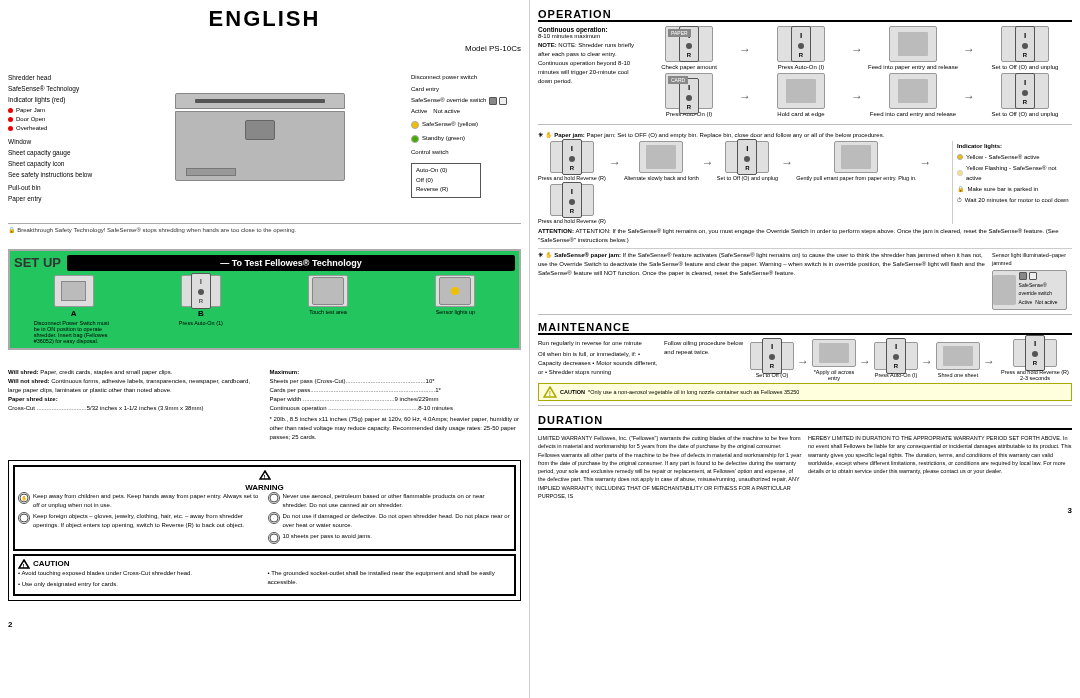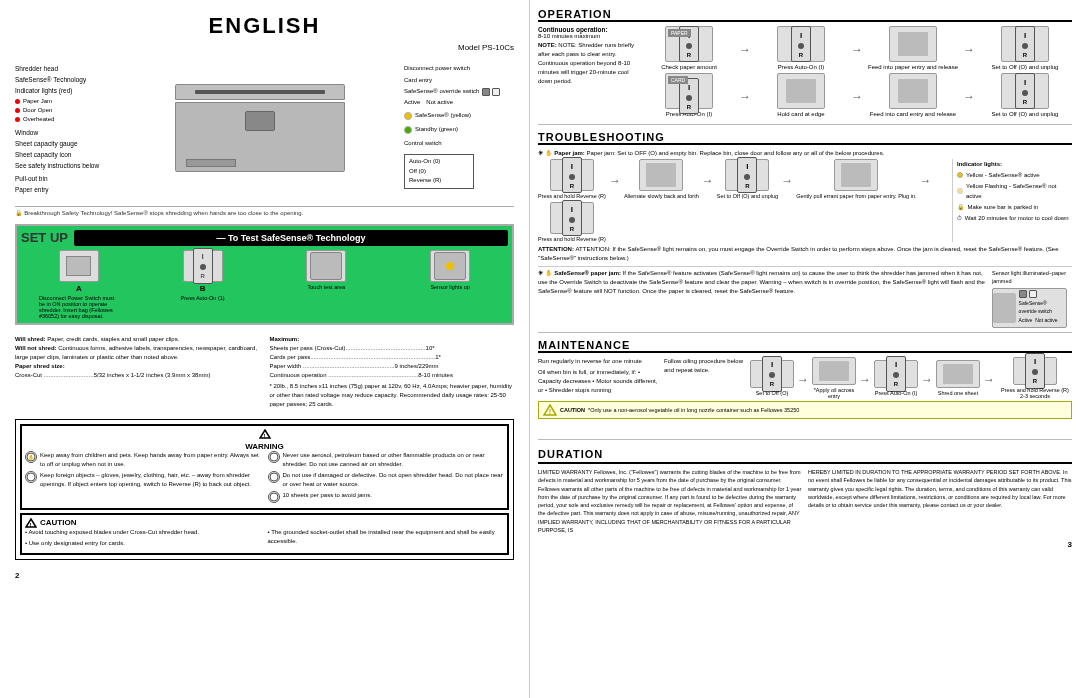--- a/index.html
+++ b/index.html
@@ -8,25 +8,25 @@
       font-size: 7px;
       background: #fff;
       width: 1080px;
       height: 698px;
       overflow: hidden;
       display: flex;
     }
 
     .left-panel {
       width: 530px;
-      padding: 15px;
+      padding: 8px;
       border-right: 1px solid #ccc;
       display: flex;
       flex-direction: column;
-      gap: 8px;
+      gap: 16px;
     }
 
     .right-panel {
       width: 550px;
       padding: 8px;
       display: flex;
       flex-direction: column;
       gap: 6px;
     }
 
@@ -412,21 +412,21 @@
     }
     .ind-row {
       display: flex;
       gap: 3px;
       align-items: center;
     }
 
     
     .maintenance-section {
       border-bottom: 1px solid #bbb;
-      padding-bottom: 20px;
+      padding-bottom: 4px;
     }
     .maint-step {
       display: flex;
       flex-direction: column;
       align-items: center;
       gap: 2px;
       font-size: 5.5px;
       text-align: center;
     }
     .maint-img {
@@ -588,21 +588,21 @@
         <div style="font-size:6px;">Reverse (R)</div>
       </div>
     </div>
   </div>
 
   <div class="breakthrough-note">🔒 Breakthrough Safety Technology!  SafeSense® stops shredding when hands are too close to the opening.</div>
 
   <div class="setup-section">
     <div class="setup-header">
       <div class="setup-title">SET UP</div>
-      <div class="safesense-tech-banner">— To Test SafeSense® Technology</div>
+      <div class="safesense-tech-banner">— To Test Fellowes® Technology</div>
     </div>
     <div class="setup-steps">
       <div class="setup-step">
         <div style="display:flex;gap:4px;align-items:flex-end;">
           <div class="setup-step-img">
             <div style="display:flex;flex-direction:column;align-items:center;">
               <div style="width:25px;height:20px;background:#bbb;border:1px solid #888;"></div>
             </div>
           </div>
         </div>
@@ -839,21 +839,20 @@
               </div>
             </div>
             <span>Set to Off (O) and unplug</span>
           </div>
         </div>
       </div>
     </div>
   </div>
 
   <div class="troubleshoot-section">
-    <div class="section-heading">TROUBLESHOOTING</div>
     <div style="font-size:6px;margin-bottom:3px;">
       <span class="bold-text">☀ ✋ </span>
       <span class="bold-text">Paper jam: </span>
       <span>Paper jam: Set to OFF (O) and empty bin. Replace bin, close door and follow any or all of the below procedures.</span>
     </div>
     <div style="display:flex;gap:4px;">
       <div style="flex:1;">
         <div class="ts-steps">
           <div class="ts-step">
             <div class="ts-img">

